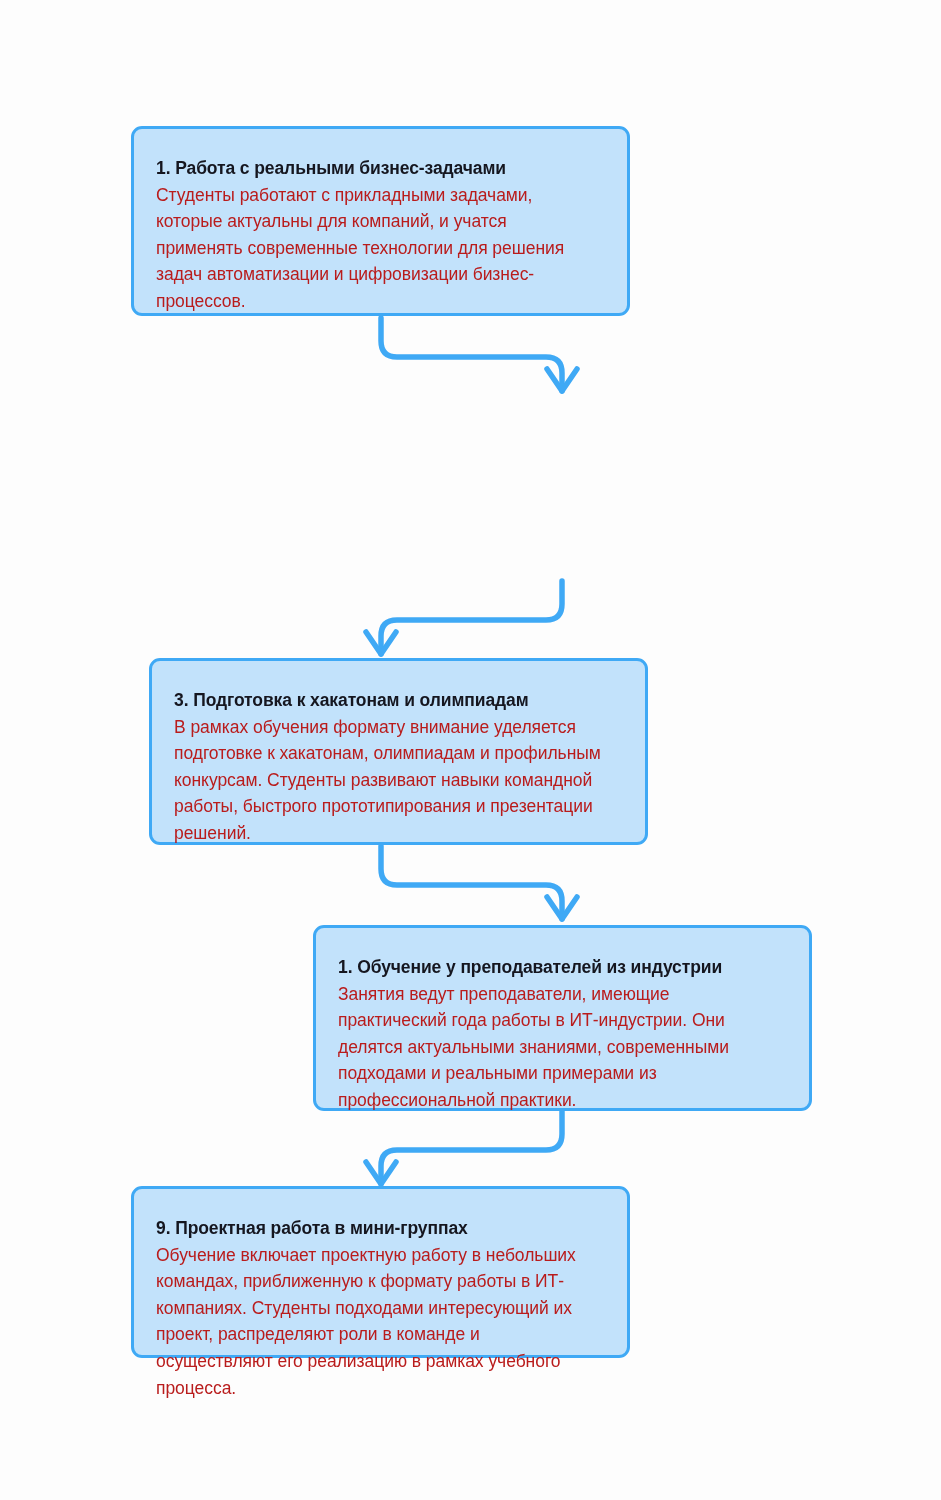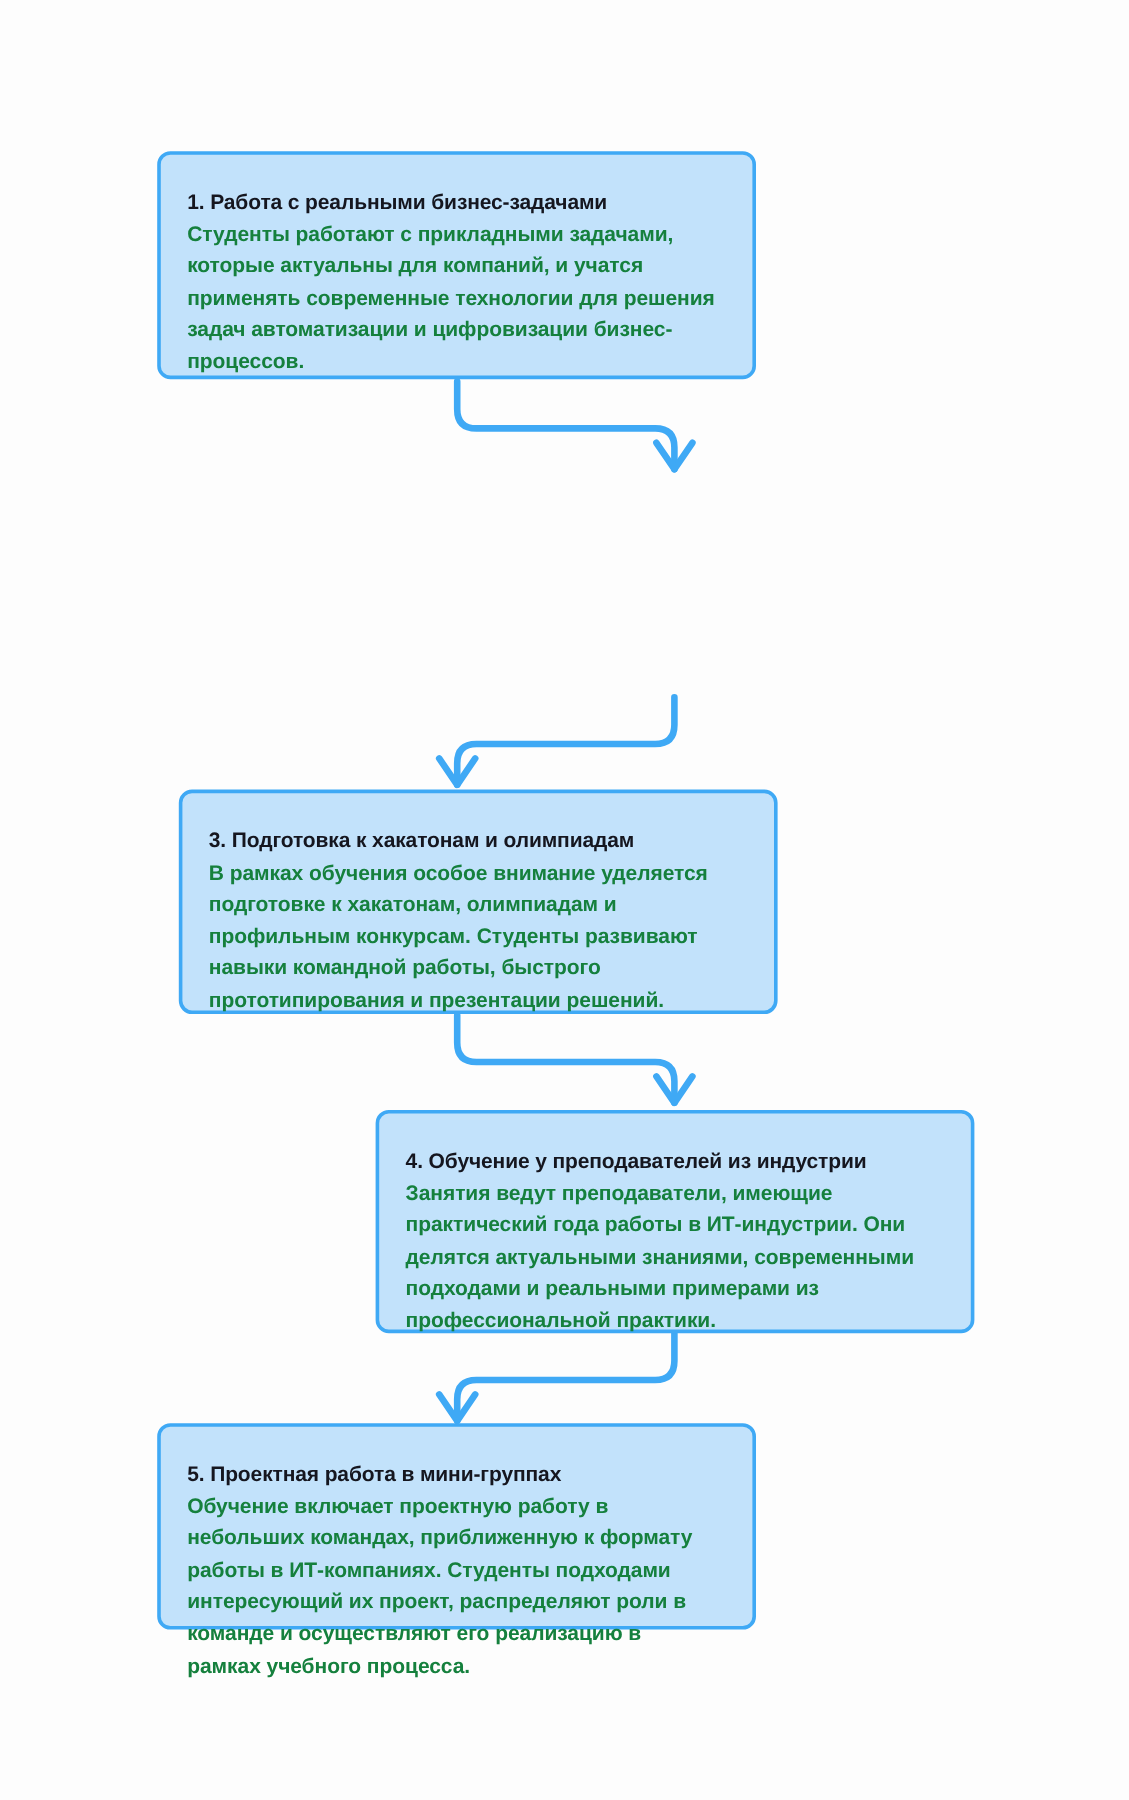--- a/index.html
+++ b/index.html
@@ -47,22 +47,22 @@
     font-weight: bold;
     color: #15161f;
     line-height: 1.52;
     letter-spacing: -0.1px;
     margin: 0 0 0 0;
   }
 
   .step-body {
     display: block;
     font-size: 17.5px;
-    font-weight: bold;
-    color: #15803d;
+    font-weight: normal;
+    color: #b91c1c;
     line-height: 1.52;
     letter-spacing: -0.05px;
     margin: 0;
   }
 </style>
 </head>
 <body>
 
 <div id="flowchart">
 
@@ -91,26 +91,26 @@
   </svg>
 
   <div class="step-box left" style="top:126px; height:190px;">
     <span class="step-title">1. Работа с реальными бизнес-задачами</span>
     <span class="step-body">Студенты работают с прикладными задачами, которые актуальны для компаний, и учатся применять современные технологии для решения  задач автоматизации и цифровизации бизнес-процессов.</span>
   </div>
 
 
   <div class="step-box left" style="top:658px; height:187px;margin-left:18px;">
     <span class="step-title">3. Подготовка к хакатонам и олимпиадам</span>
-    <span class="step-body">В рамках обучения особое внимание уделяется подготовке к хакатонам, олимпиадам и профильным конкурсам. Студенты развивают навыки командной работы, быстрого прототипирования и презентации решений.</span>
+    <span class="step-body">В рамках обучения формату внимание уделяется подготовке к хакатонам, олимпиадам и профильным конкурсам. Студенты развивают навыки командной работы, быстрого прототипирования и презентации решений.</span>
   </div>
 
   <div class="step-box right" style="top:925px; height:186px;">
-    <span class="step-title">4. Обучение у преподавателей из индустрии</span>
+    <span class="step-title">1. Обучение у преподавателей из индустрии</span>
     <span class="step-body">Занятия ведут преподаватели, имеющие практический года работы в ИТ-индустрии. Они делятся актуальными знаниями, современными подходами и реальными примерами из профессиональной практики.</span>
   </div>
 
   <div class="step-box left" style="top:1186px; height:172px;">
-    <span class="step-title">5. Проектная работа в мини-группах</span>
+    <span class="step-title">9. Проектная работа в мини-группах</span>
     <span class="step-body">Обучение включает проектную работу в небольших командах, приближенную к формату работы в ИТ-компаниях. Студенты подходами интересующий их проект, распределяют роли в команде и осуществляют его реализацию в рамках учебного процесса.</span>
   </div>
 
 </div>
 
 </body></html>

